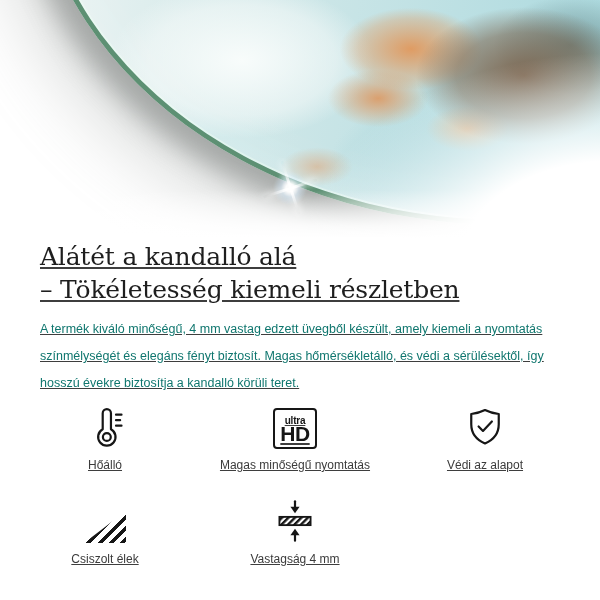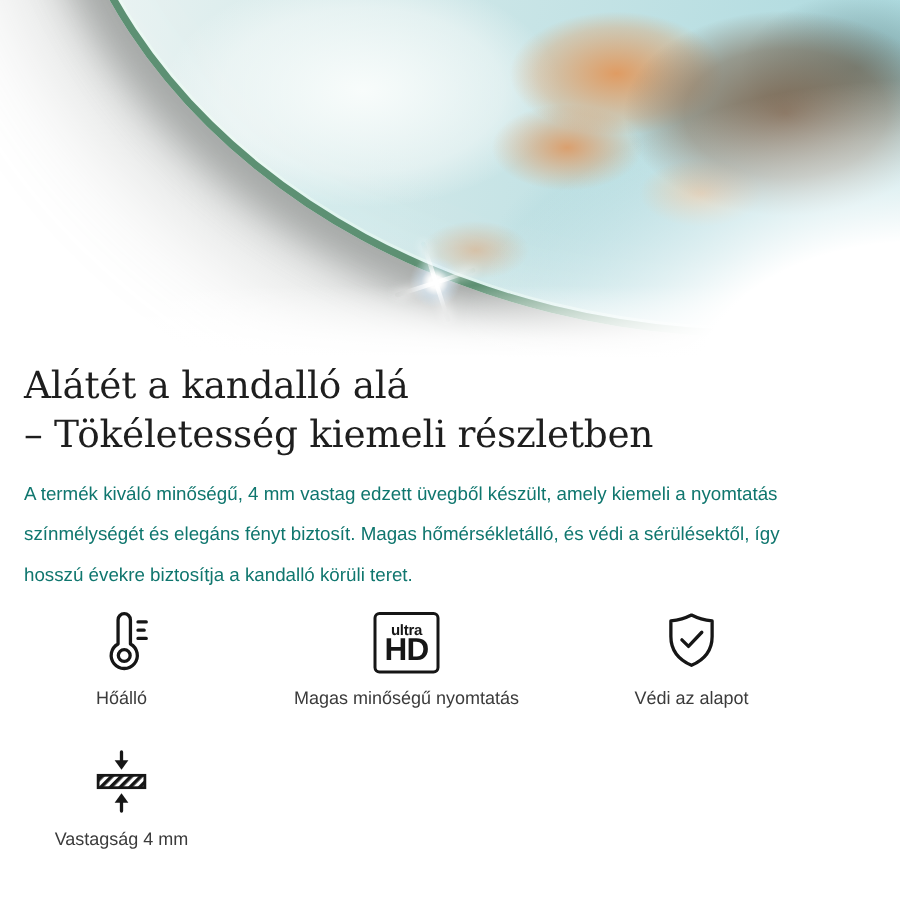--- a/index.html
+++ b/index.html
@@ -50,21 +50,21 @@
     content:"";position:absolute;left:0;top:26.5px;width:56px;height:3px;border-radius:2px;
     background:linear-gradient(90deg, rgba(255,255,255,0), rgba(255,255,255,.98) 45% 55%, rgba(255,255,255,0));
     box-shadow:0 0 7px rgba(255,255,255,.9);
   }
   .sparkle::after{
     content:"";position:absolute;left:26.5px;top:0;width:3px;height:56px;border-radius:2px;
     background:linear-gradient(180deg, rgba(255,255,255,0), rgba(255,255,255,.98) 45% 55%, rgba(255,255,255,0));
     box-shadow:0 0 7px rgba(255,255,255,.9);
   }
   
-  .content{padding:0 16px;}
+  .content{padding:0 40px;text-decoration:underline;}
   .title{
     margin:2px 0 0 0;
     font-family:"DejaVu Serif", serif;
     font-weight:400;
     font-size:25px;line-height:33px;
     letter-spacing:-0.2px;
     color:#1e1e1e;
   }
   .title-line{display:block;}
   .desc{
@@ -143,20 +143,26 @@
       <div class="icon-box">
         <svg width="44" height="44" viewBox="0 0 48 48">
           <path class="icon-stroke" d="M24 5.5 C28.5 7.8 33.5 9.2 39 9.8 V21 C39 31.8 32.7 38.2 24 42 C15.3 38.2 9 31.8 9 21 V9.8 C14.5 9.2 19.5 7.8 24 5.5 Z"></path>
           <path class="icon-stroke" d="M17 23.5 L21.8 28.3 L31.5 18"></path>
         </svg>
       </div>
       <span class="feature-label">Védi az alapot</span>
     </div>
 
 
+    <div class="feature">
+      <div class="icon-box">
+        <div class="edges-icon"></div>
+      </div>
+      <span class="feature-label">Csiszolt élek</span>
+    </div>
 
     <div class="feature">
       <div class="icon-box">
         <svg width="44" height="44" viewBox="0 0 48 48">
           <defs>
             <pattern id="hatch" width="5" height="5" patternUnits="userSpaceOnUse" patternTransform="rotate(45)">
               <rect x="0" y="0" width="2.6" height="5" fill="#161616"></rect>
             </pattern>
           </defs>
           <path class="icon-stroke" d="M24 2.5 V9"></path>

